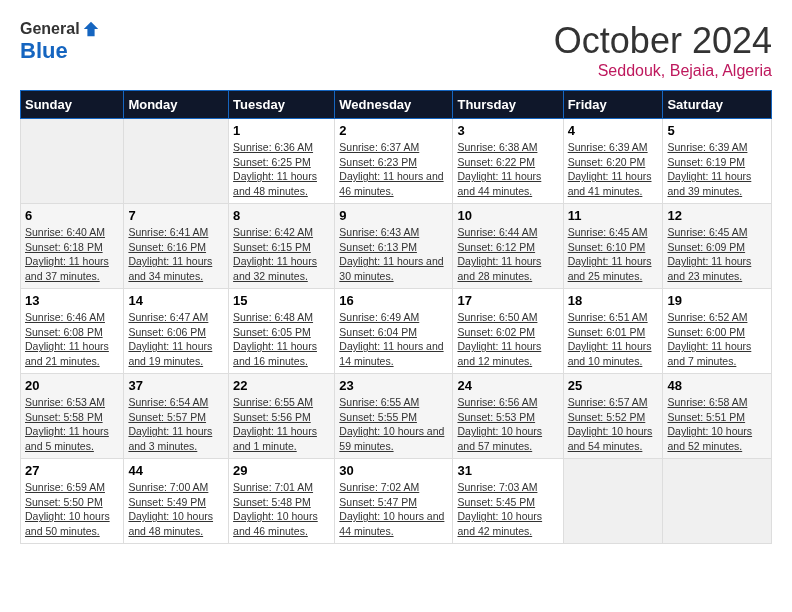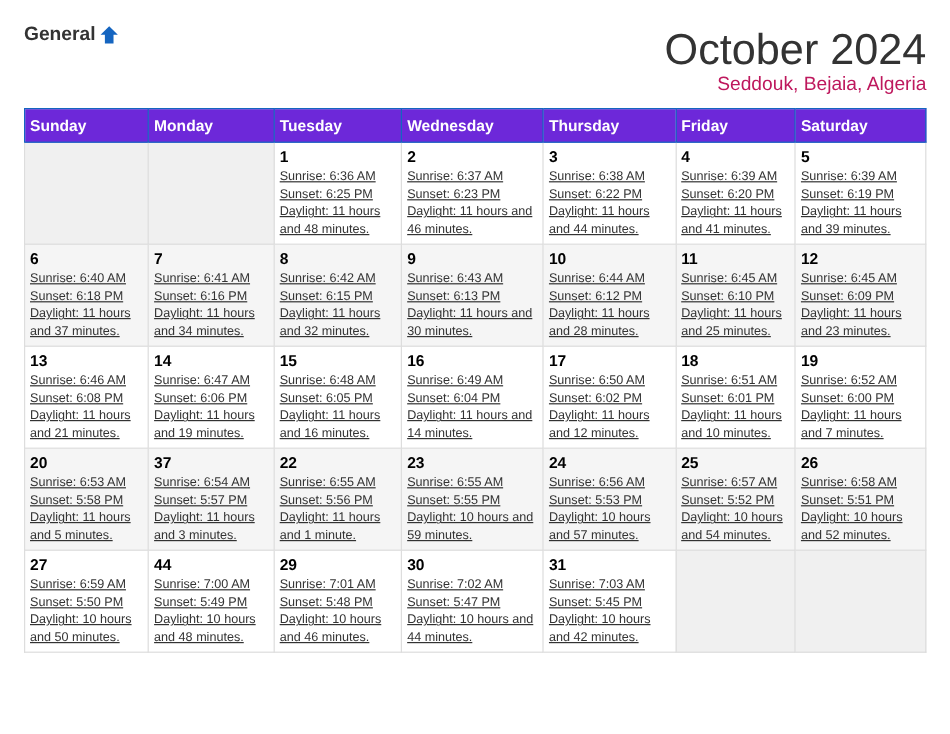--- a/index.html
+++ b/index.html
@@ -38,21 +38,21 @@
     .location {
       font-size: 16px;
       color: #be185d;
     }
     table {
       width: 100%;
       border-collapse: collapse;
       font-size: 11px;
     }
     thead tr th {
-      background-color: #6d28d9;
+      background-color: #0f172a;
       color: #fff;
       padding: 6px 4px;
       text-align: left;
       font-size: 13px;
       font-weight: bold;
       border: 1px solid #1565c0;
     }
     tbody tr {
       border-bottom: 1px solid #ccc;
     }
@@ -89,20 +89,21 @@
 
 <div class="header">
   <div class="logo">
     <div>
       <div style="display:flex; align-items:center;font-weight:bold;">
         <span class="logo-general">General</span>
         <svg class="logo-icon" viewBox="0 0 20 20">
           <polygon points="10,2 18,10 14,10 14,18 6,18 6,10 2,10" fill="#1565c0"></polygon>
         </svg>
       </div>
+      <div class="logo-blue" style="font-size:22px; font-weight:bold;">Blue</div>
     </div>
   </div>
   <div class="title-section">
     <div class="month-title">October 2024</div>
     <div class="location">Seddouk, Bejaia, Algeria</div>
   </div>
 </div>
 
 <table>
   <thead>
@@ -220,21 +221,21 @@
         </td>
         <td>
           <div class="day-number">24</div>
           <div class="day-info">Sunrise: 6:56 AM<br>Sunset: 5:53 PM<br>Daylight: 10 hours and 57 minutes.</div>
         </td>
         <td>
           <div class="day-number">25</div>
           <div class="day-info">Sunrise: 6:57 AM<br>Sunset: 5:52 PM<br>Daylight: 10 hours and 54 minutes.</div>
         </td>
         <td>
-          <div class="day-number">26</div>
+          <div class="day-number">48</div>
           <div class="day-info">Sunrise: 6:58 AM<br>Sunset: 5:51 PM<br>Daylight: 10 hours and 52 minutes.</div>
         </td>
       </tr>
       <tr>
         <td>
           <div class="day-number">27</div>
           <div class="day-info">Sunrise: 6:59 AM<br>Sunset: 5:50 PM<br>Daylight: 10 hours and 50 minutes.</div>
         </td>
         <td>
           <div class="day-number">44</div>

